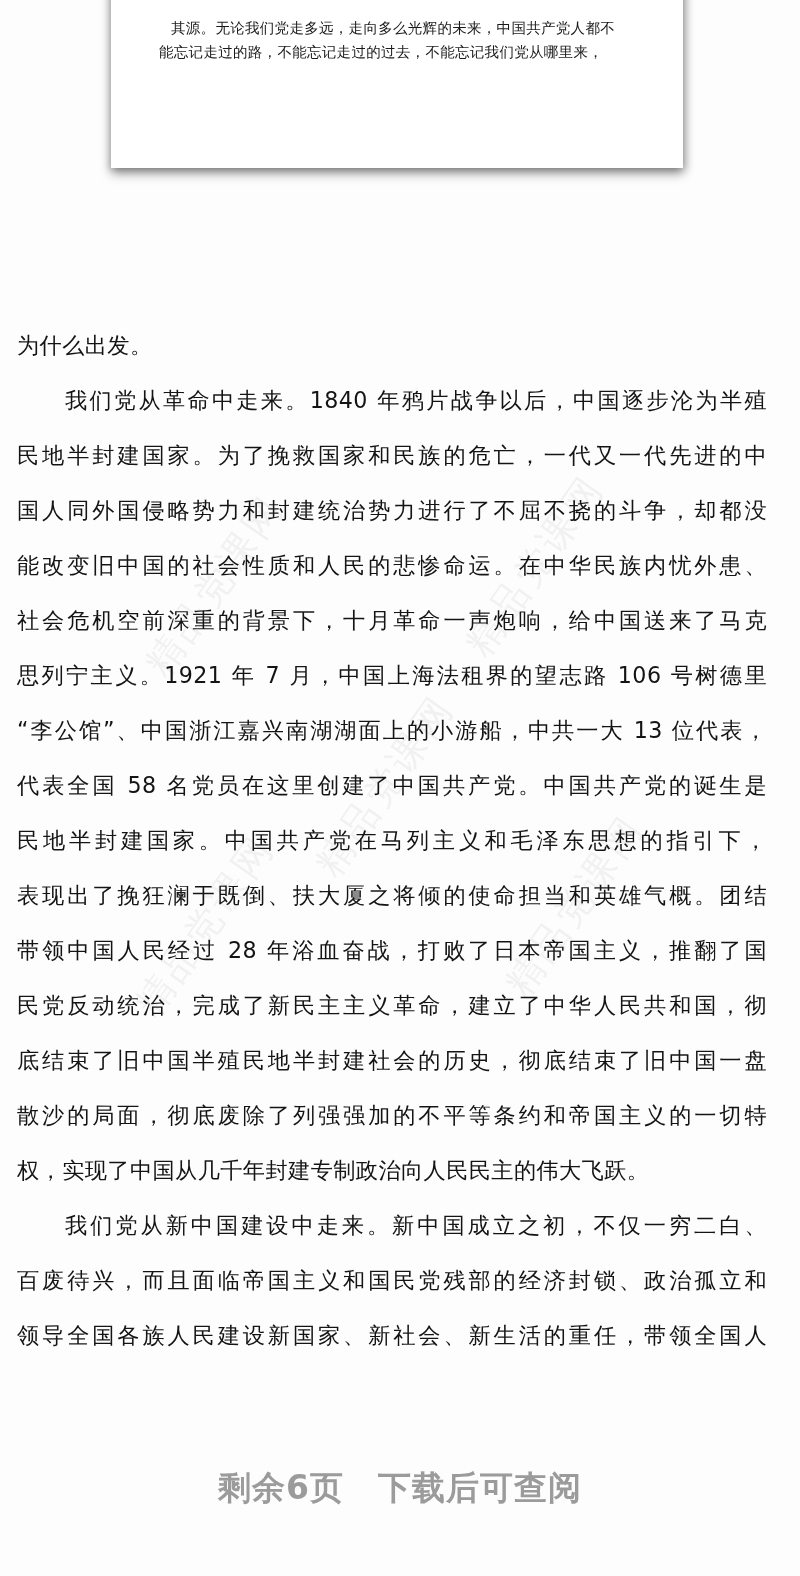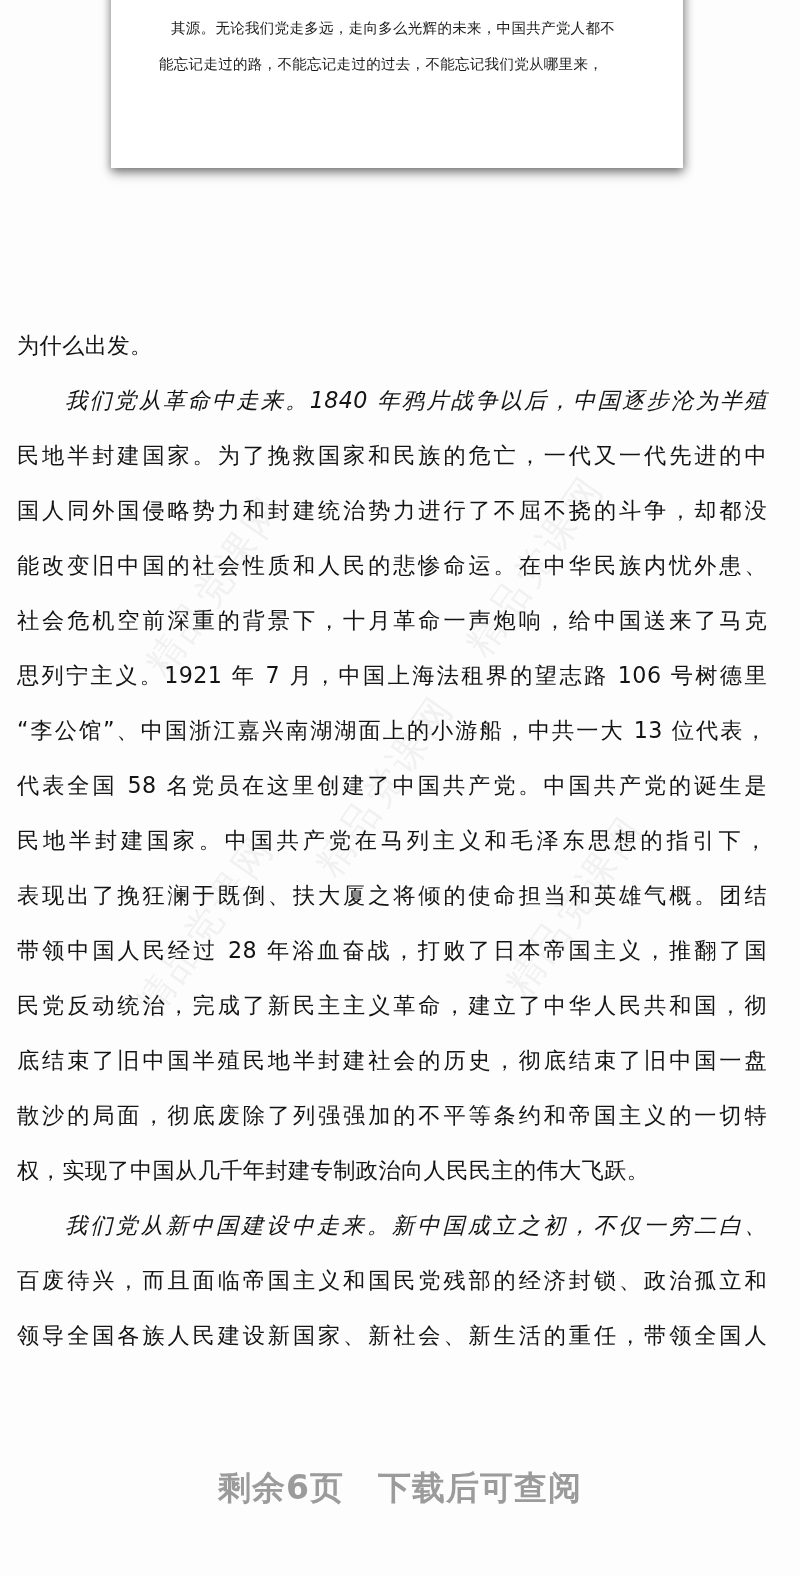--- a/index.html
+++ b/index.html
@@ -30,38 +30,38 @@
       position: absolute;
       left: 48px;
       font-size: 14.5px;
       line-height: 20px;
       white-space: nowrap;
       color: #1a1a1a;
       letter-spacing: 0.3px;
     }
     .card-line.l0 { top: 26px; }
     .card-line.l1 { top: 58px; margin-left: 12px; }
-    .card-line.l2 { top: 94px; }
+    .card-line.l2 { top: 82px; }
 
     
     .body-text {
       position: absolute;
       left: 17px;
       top: 327px;
       width: 750px;
     }
     .line {
       height: 55px;
       line-height: 36px;
       font-size: 22.2px;
       white-space: nowrap;
       color: #141414;
       letter-spacing: 0.4px;
     }
-    .line.indent { padding-left: 48px; font-style: italic; }
+    .line.indent { padding-left: 48px; }
     .line.justify {
       text-align: justify;
       text-align-last: justify;
     }
 
     
     .wm {
       position: absolute;
       font-size: 38px;
       color: rgba(120,120,120,0.09);

